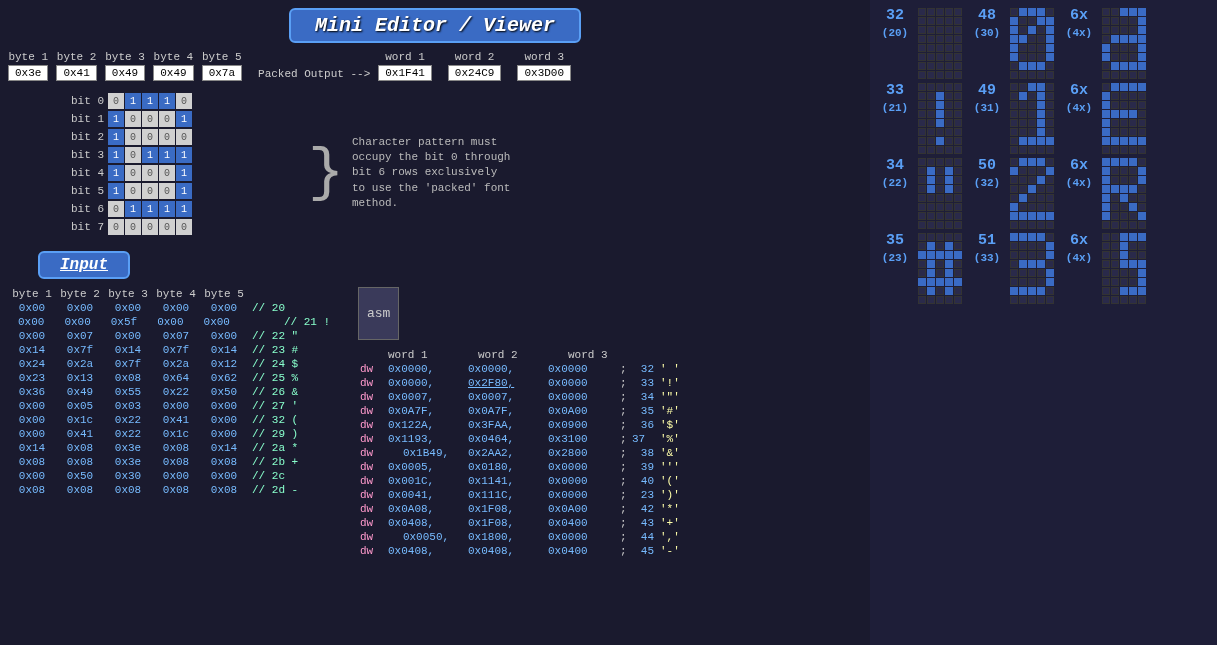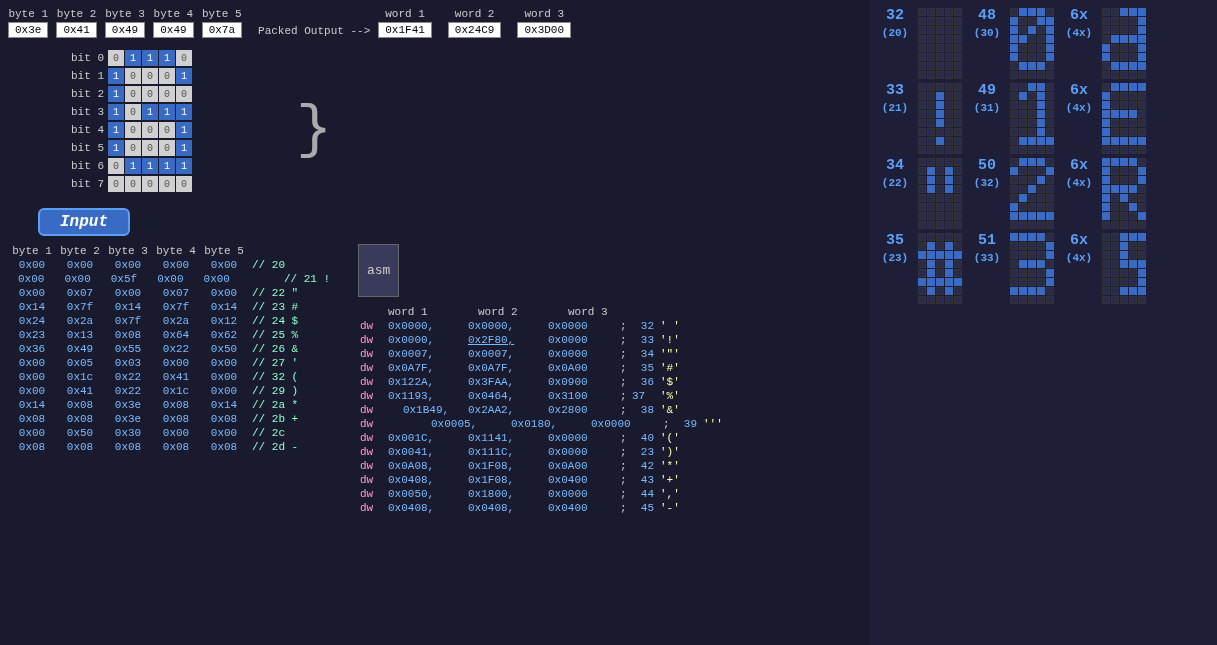--- a/index.html
+++ b/index.html
@@ -278,20 +278,23 @@
     .char-cell.on { background: #3a6bc4; }
     .char-cell.off { background: #2a2a4a; border: 1px solid #333; }
   </style>
 </head>
 <body>
 
 <div class="main-container">
 
   <div class="left-panel">
 
+    <div class="title-bar">
+      <div class="title-box">Mini Editor / Viewer</div>
+    </div>
 
     <div class="bytes-row" id="top-bytes-row">
     <div class="byte-col">
           <span class="byte-label">byte 1</span>
           <span class="byte-value">0x3e</span>
         </div>
         <div class="byte-col">
           <span class="byte-label">byte 2</span>
           <span class="byte-value">0x41</span>
         </div>
@@ -317,21 +320,21 @@
             <span class="byte-label">word 2</span>
             <span class="byte-value">0x24C9</span>
           </div>
           <div class="byte-col">
             <span class="byte-label">word 3</span>
             <span class="byte-value">0x3D00</span>
           </div>
         </div>
       </div>
 
-    <div style="display:flex; flex-direction:row; gap:0; margin-top:4px;">
+    <div style="display:flex; flex-direction:row; gap:12px; margin-top:4px;">
 
       <div class="bit-grid-area" id="bit-grid-area">
       <div class="bit-row">
             <span class="bit-row-label">bit 0</span>
             <div class="bit-cells">
               <div class="bit-cell empty">0</div>
               <div class="bit-cell filled">1</div>
               <div class="bit-cell filled">1</div>
               <div class="bit-cell filled">1</div>
               <div class="bit-cell empty">0</div>
@@ -404,27 +407,28 @@
               <div class="bit-cell empty">0</div>
               <div class="bit-cell empty">0</div>
               <div class="bit-cell empty">0</div>
               <div class="bit-cell empty">0</div>
             </div>
           </div>
         </div>
 
       <div class="bracket-note">
         <div class="bracket">}</div>
+        <div class="note-text">Character pattern must occupy the bit 0 through bit 6 rows exclusively to use the 'packed' font method.</div>
       </div>
 
     </div>
 
     <div style="display:flex; flex-direction:row; gap:0; margin-top:2px; align-items:flex-start;">
       <div style="width:0px;"></div>
-      <div class="input-label-box" style="margin-left:30px;">Input</div>
+      <div class="input-label-box" style="margin-left:30px;text-decoration:underline;">Input</div>
     </div>
 
     <div class="data-section">
 
       <div class="input-table" id="input-table">
       <div class="table-header-row">
             <span class="col-b1">byte 1</span>
             <span class="col-b1">byte 2</span>
             <span class="col-b1">byte 3</span>
             <span class="col-b1">byte 4</span>
@@ -601,21 +605,21 @@
           </div><div class="out-data-row">
             <span class="kw" style="width: 28px; display: inline-block;">dw</span>
             <span class="col-w1" style="width: 80px; text-align: center;">0x1B49,</span>
             <span class="col-w1" style="width: 80px;">0x2AA2,</span>
             <span class="col-w1" style="width: 72px;">0x2800</span>
             <span style="width: 12px; display: inline-block; color: rgb(204, 204, 204);">;</span>
             <span style="width: 28px; display: inline-block; text-align: right; padding-right: 4px; color: rgb(119, 187, 255);">38</span>
             <span style="width: 32px; display: inline-block; color: rgb(255, 255, 170);">'&amp;'</span>
           </div><div class="out-data-row">
             <span class="kw" style="width: 28px; display: inline-block;">dw</span>
-            <span class="col-w1" style="width: 80px; margin-left: 43px;">0x0005,</span>
+            <span class="col-w1" style="width: 80px;">0x0005,</span>
             <span class="col-w1" style="width: 80px;">0x0180,</span>
             <span class="col-w1" style="width: 72px;">0x0000</span>
             <span style="width: 12px; display: inline-block; color: rgb(204, 204, 204);">;</span>
             <span style="width: 28px; display: inline-block; text-align: right; padding-right: 4px; color: rgb(119, 187, 255);">39</span>
             <span style="width: 32px; display: inline-block; color: rgb(255, 255, 170);">'''</span>
           </div><div class="out-data-row">
             <span class="kw" style="width: 28px; display: inline-block;">dw</span>
             <span class="col-w1" style="width: 80px;">0x001C,</span>
             <span class="col-w1" style="width: 80px;">0x1141,</span>
             <span class="col-w1" style="width: 72px;">0x0000</span>
@@ -641,21 +645,21 @@
           </div><div class="out-data-row">
             <span class="kw" style="width: 28px; display: inline-block;">dw</span>
             <span class="col-w1" style="width: 80px;">0x0408,</span>
             <span class="col-w1" style="width: 80px;">0x1F08,</span>
             <span class="col-w1" style="width: 72px;">0x0400</span>
             <span style="width: 12px; display: inline-block; color: rgb(204, 204, 204);">;</span>
             <span style="width: 28px; display: inline-block; text-align: right; padding-right: 4px; color: rgb(119, 187, 255);">43</span>
             <span style="width: 32px; display: inline-block; color: rgb(255, 255, 170);">'+'</span>
           </div><div class="out-data-row">
             <span class="kw" style="width: 28px; display: inline-block;">dw</span>
-            <span class="col-w1" style="width: 80px;">0x0050,</span>
+            <span class="col-w1" style="width: 80px; text-align: center;">0x0050,</span>
             <span class="col-w1" style="width: 80px;">0x1800,</span>
             <span class="col-w1" style="width: 72px;">0x0000</span>
             <span style="width: 12px; display: inline-block; color: rgb(204, 204, 204);">;</span>
             <span style="width: 28px; display: inline-block; text-align: right; padding-right: 4px; color: rgb(119, 187, 255);">44</span>
             <span style="width: 32px; display: inline-block; color: rgb(255, 255, 170);">','</span>
           </div><div class="out-data-row">
             <span class="kw" style="width: 28px; display: inline-block;">dw</span>
             <span class="col-w1" style="width: 80px;">0x0408,</span>
             <span class="col-w1" style="width: 80px;">0x0408,</span>
             <span class="col-w1" style="width: 72px;">0x0400</span>

